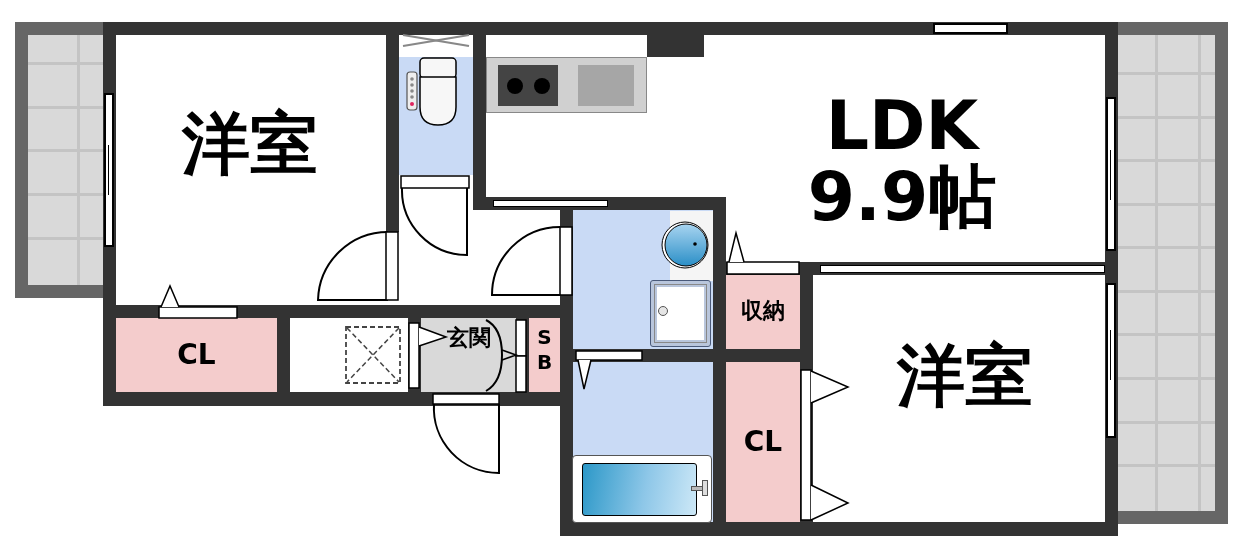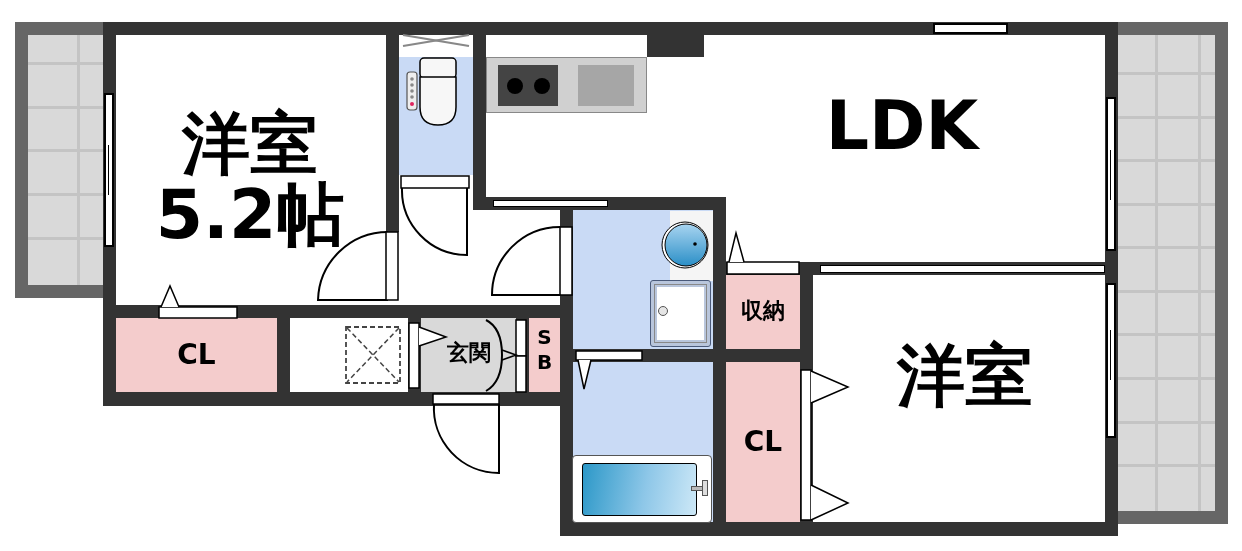--- a/index.html
+++ b/index.html
@@ -209,27 +209,27 @@
 </svg>
 
 <svg style="left:345px;top:326px;" width="56" height="58">
   <rect x="1" y="1" width="54" height="56" fill="none" stroke="#444" stroke-width="1.8" stroke-dasharray="5,3"></rect>
   <line x1="2" y1="2" x2="54" y2="56" stroke="#444" stroke-width="1.5" stroke-dasharray="5,3"></line>
   <line x1="54" y1="2" x2="2" y2="56" stroke="#444" stroke-width="1.5" stroke-dasharray="5,3"></line>
 </svg>
 
 <div class="label big" style="left:150px;top:108px;width:200px;">
   <div>洋室</div>
-  <div>5.2帖</div>
 </div>
 <div class="label big" style="left:787px;top:90px;width:230px;">
   <div>LDK</div>
+  <div>9.9帖</div>
 </div>
 <div class="label big" style="left:855px;top:340px;width:220px;">
   <div>洋室</div>
 </div>
 
 <div class="label mid" style="left:116px;top:340px;width:161px;">CL</div>
 <div class="label mid" style="left:726px;top:427px;width:74px;">CL</div>
 <div class="label small" style="left:726px;top:299px;width:74px;font-size:22px;">収納</div>
-<div class="label small" style="left:434px;top:341px;width:70px;font-size:22px;">玄関</div>
+<div class="label small" style="left:434px;top:326px;width:70px;font-size:22px;">玄関</div>
 <div class="label" style="left:529px;top:327px;width:31px;font-size:20px;">S</div>
 <div class="label" style="left:529px;top:352px;width:31px;font-size:20px;">B</div>
 
 </body></html>

